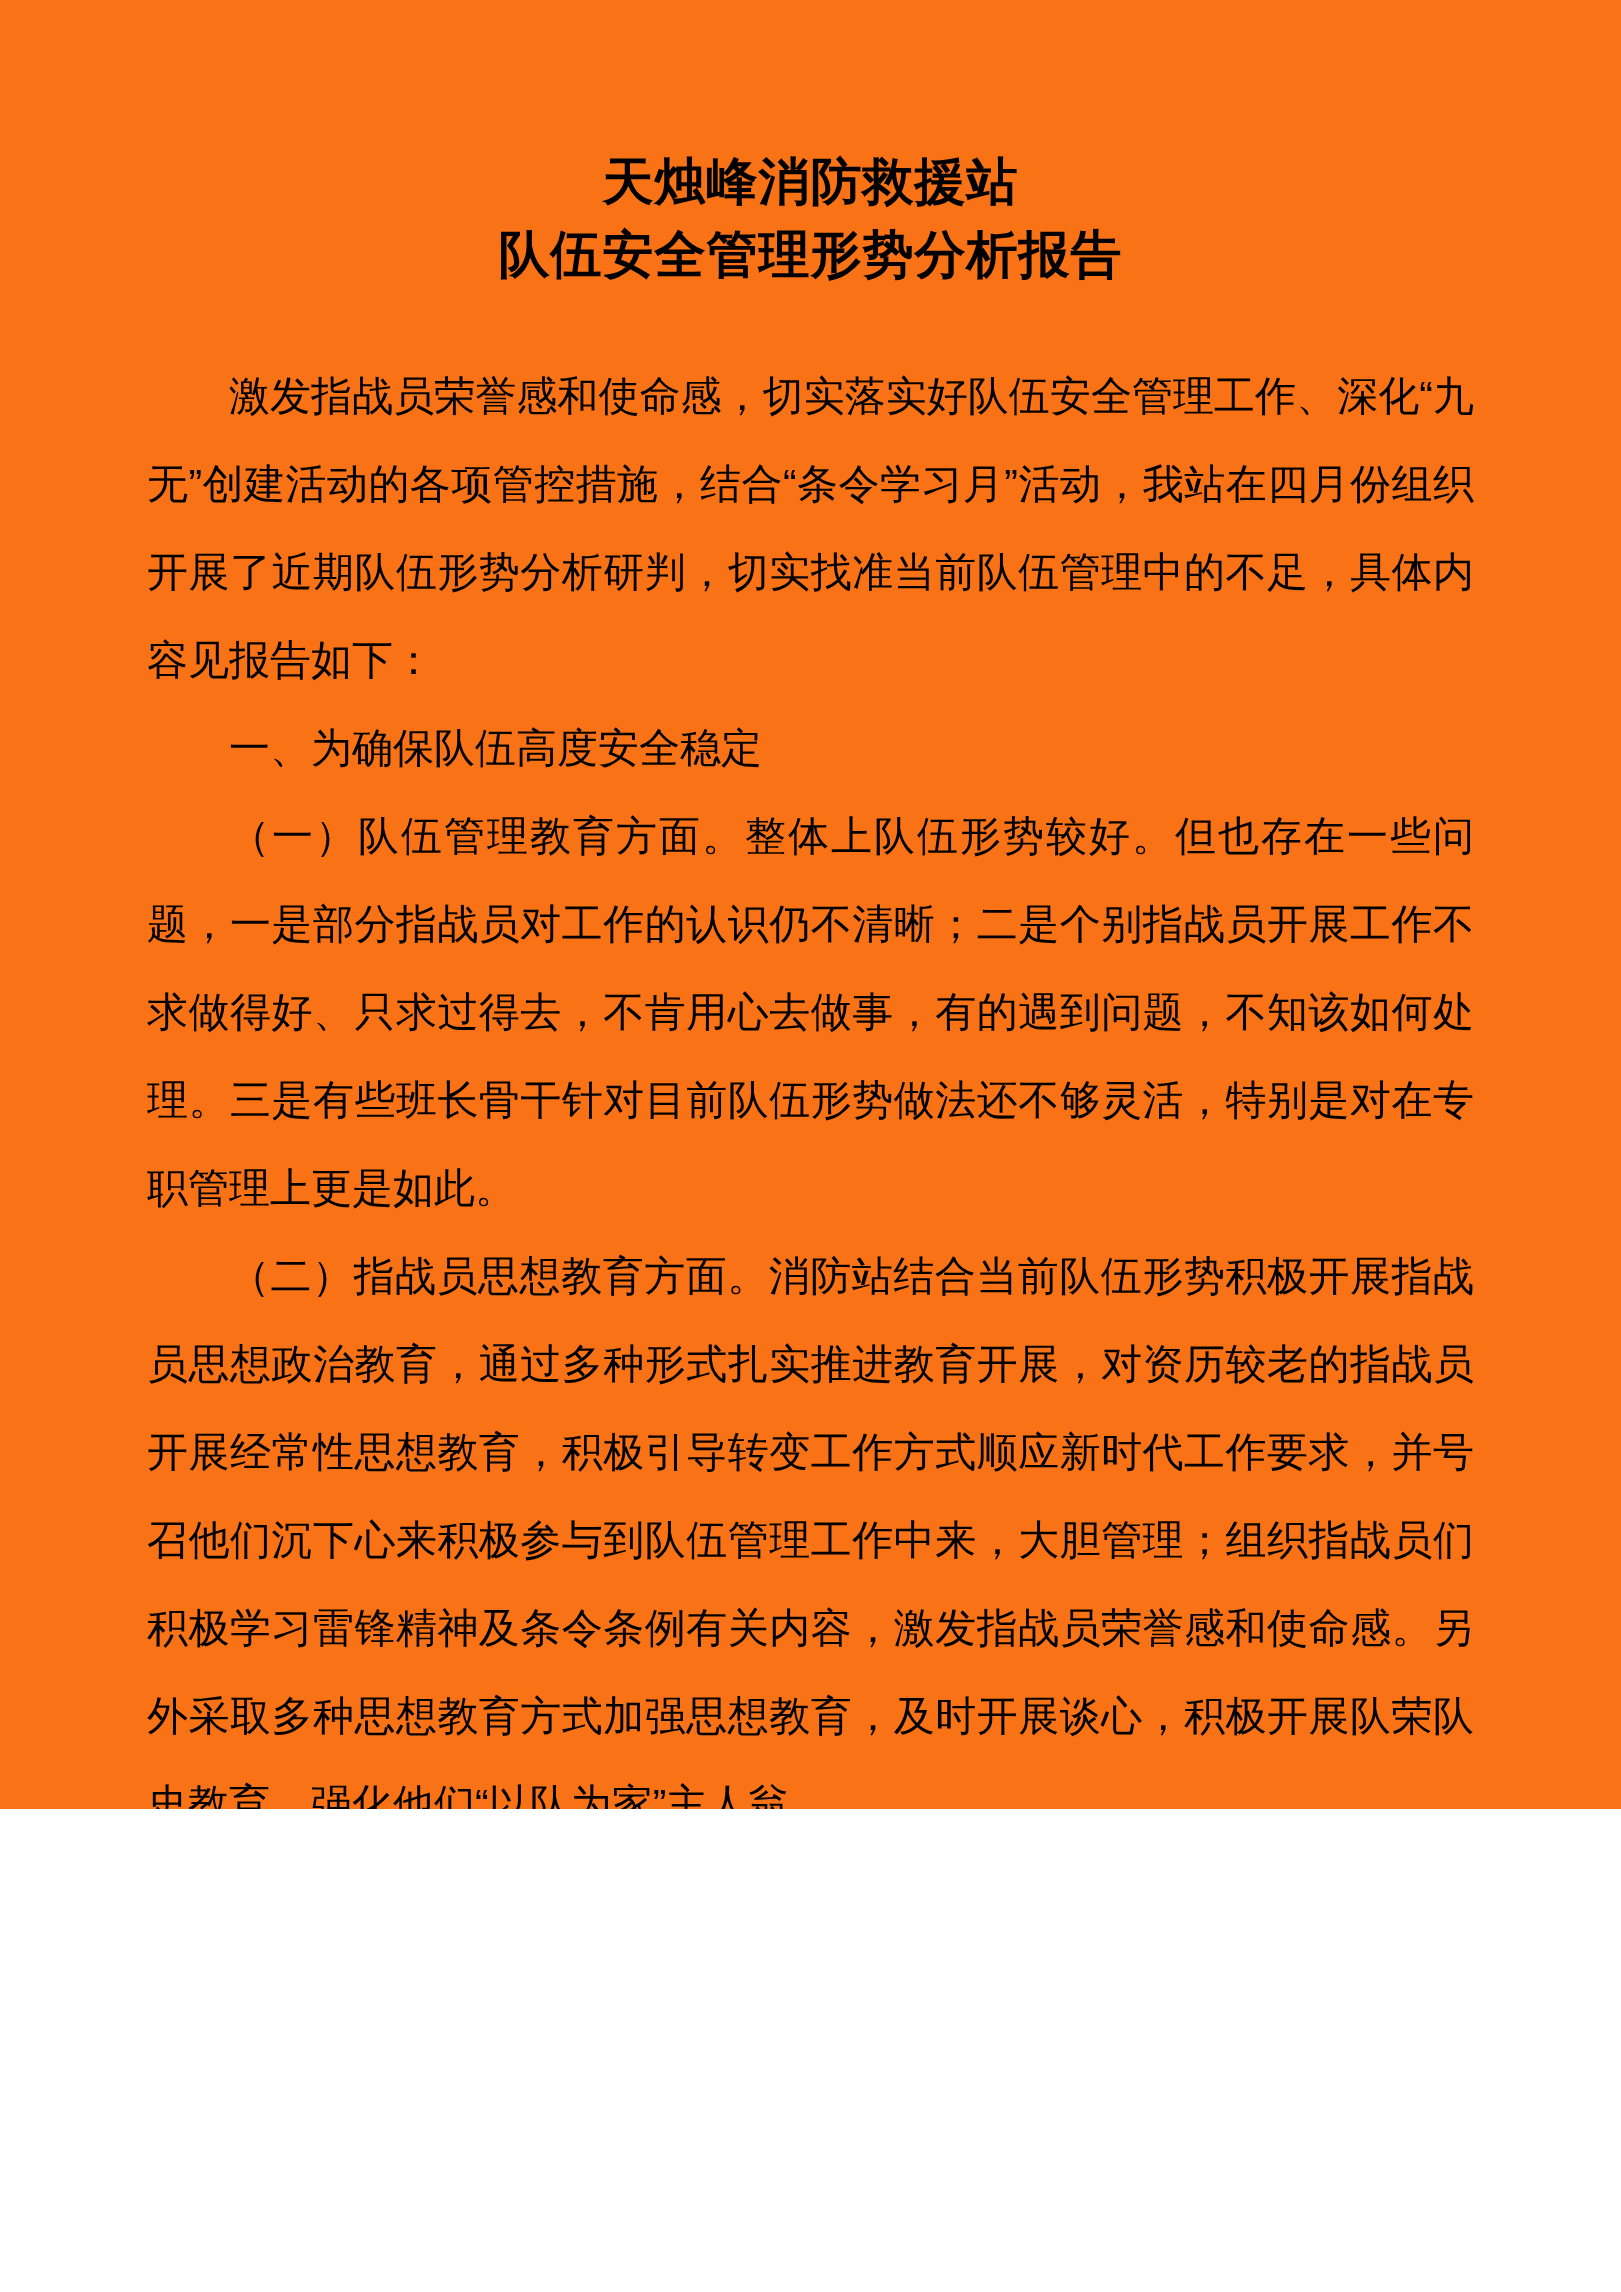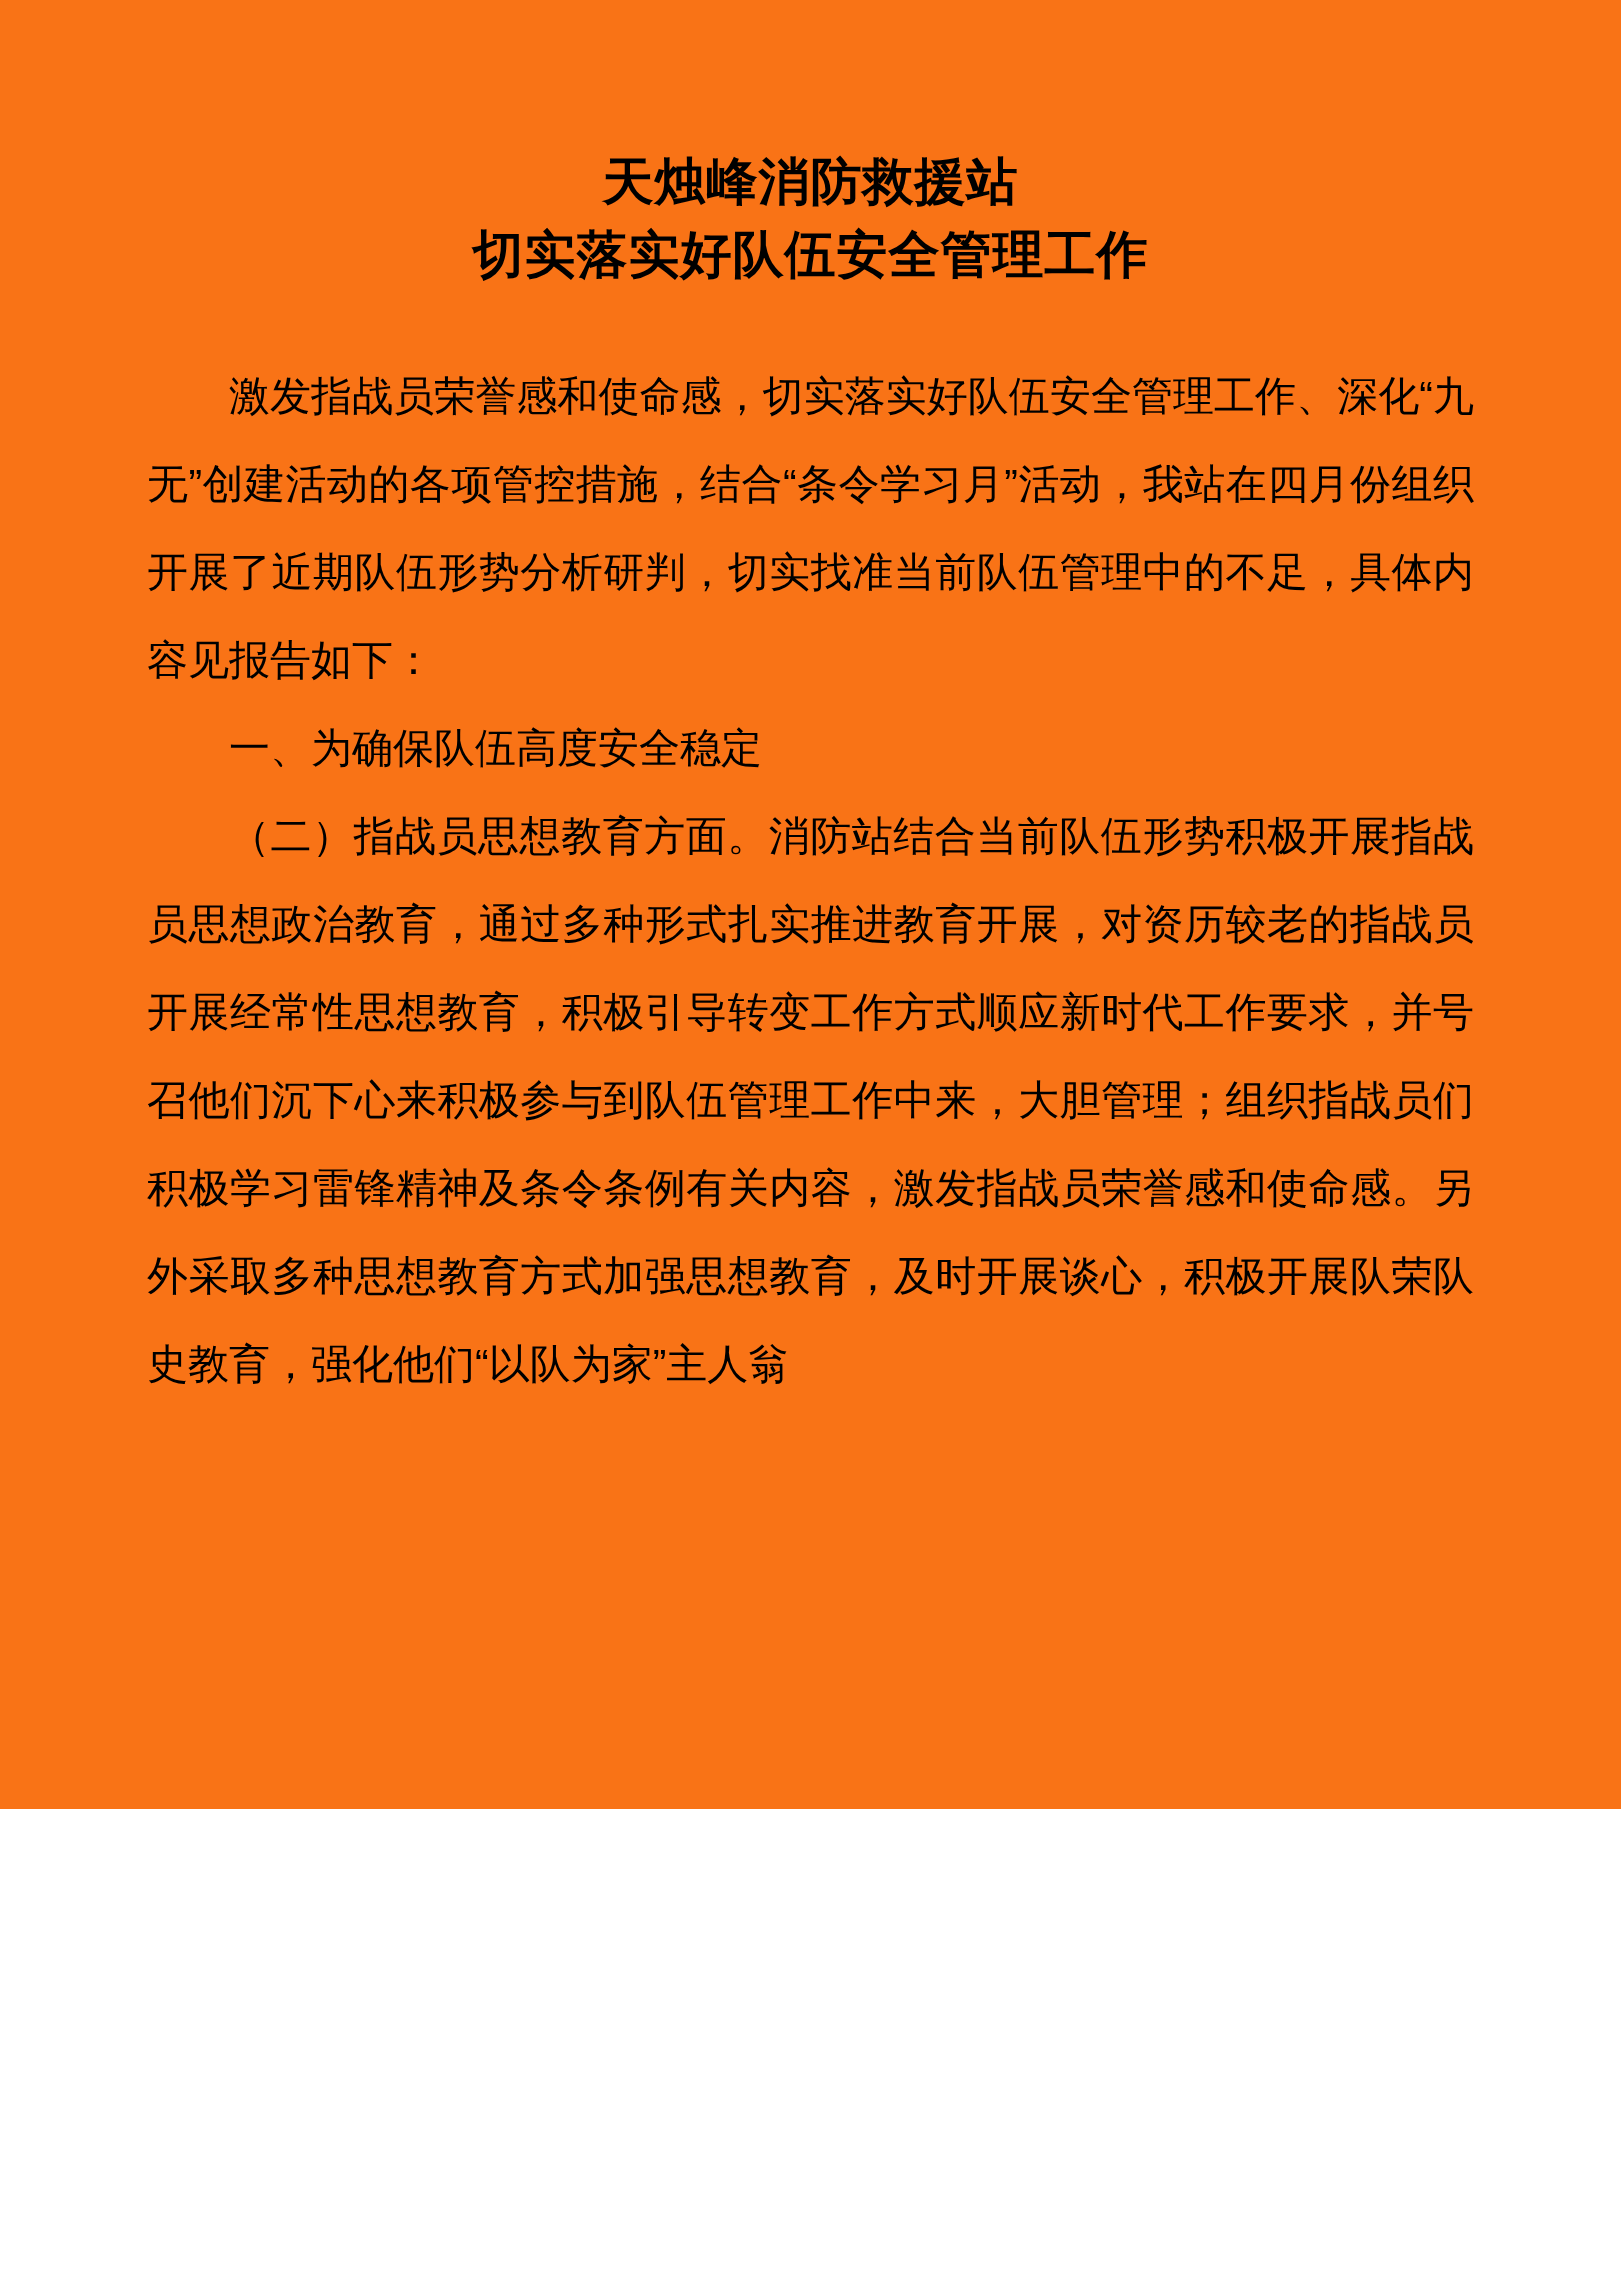--- a/index.html
+++ b/index.html
@@ -81,29 +81,30 @@
 </style>
 </head>
 <body>
 
 <div class="page">
 
   <div class="content">
 
     <div class="doc-title">
       <span class="title-line">天烛峰消防救援站</span>
-      <span class="title-line">切实落实好队伍安全管理工作</span>
+      <span class="title-line">队伍安全管理形势分析报告</span>
     </div>
 
     <div class="body-block">
 
       <p class="para indent">激发指战员荣誉感和使命感，切实落实好队伍安全管理工作、深化“九无”创建活动的各项管控措施，结合“条令学习月”活动，我站在四月份组织开展了近期队伍形势分析研判，切实找准当前队伍管理中的不足，具体内容见报告如下：</p>
 
       <p class="heading">一、为确保队伍高度安全稳定</p>
 
+      <p class="para indent">（一）队伍管理教育方面。整体上队伍形势较好。但也存在一些问题，一是部分指战员对工作的认识仍不清晰；二是个别指战员开展工作不求做得好、只求过得去，不肯用心去做事，有的遇到问题，不知该如何处理。三是有些班长骨干针对目前队伍形势做法还不够灵活，特别是对在专职管理上更是如此。</p>
 
       <p class="para indent">（二）指战员思想教育方面。消防站结合当前队伍形势积极开展指战员思想政治教育，通过多种形式扎实推进教育开展，对资历较老的指战员开展经常性思想教育，积极引导转变工作方式顺应新时代工作要求，并号召他们沉下心来积极参与到队伍管理工作中来，大胆管理；组织指战员们积极学习雷锋精神及条令条例有关内容，激发指战员荣誉感和使命感。另外采取多种思想教育方式加强思想教育，及时开展谈心，积极开展队荣队史教育，强化他们“以队为家”主人翁</p>
 
     </div>
 
   </div>
 
   <div class="page-number">1</div>
 
 </div>

